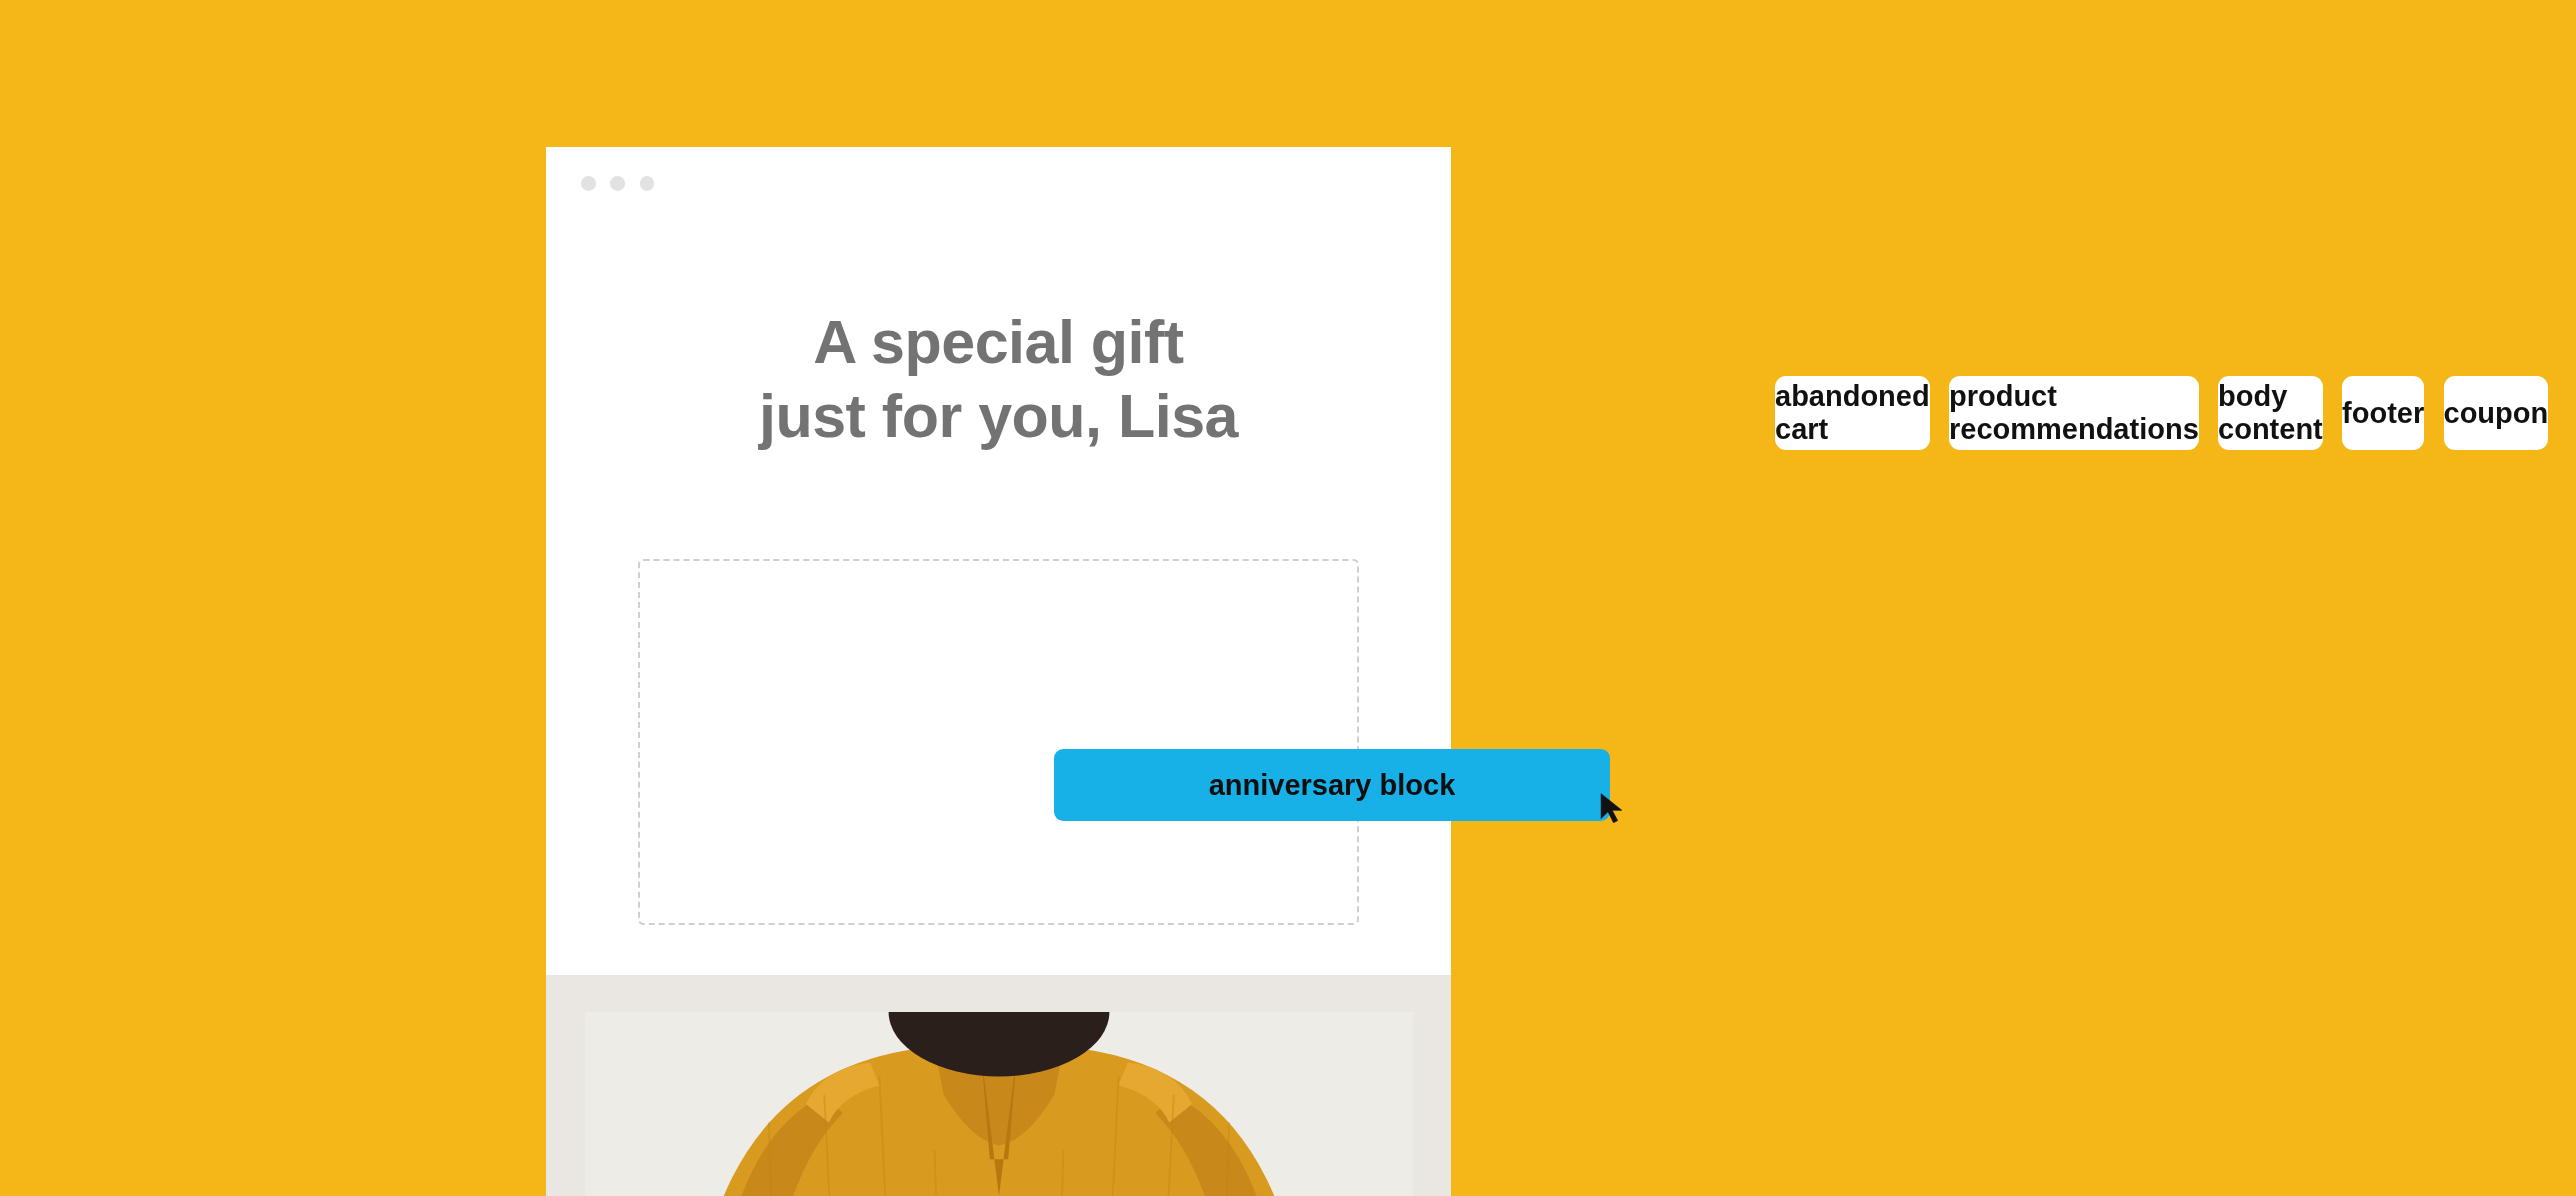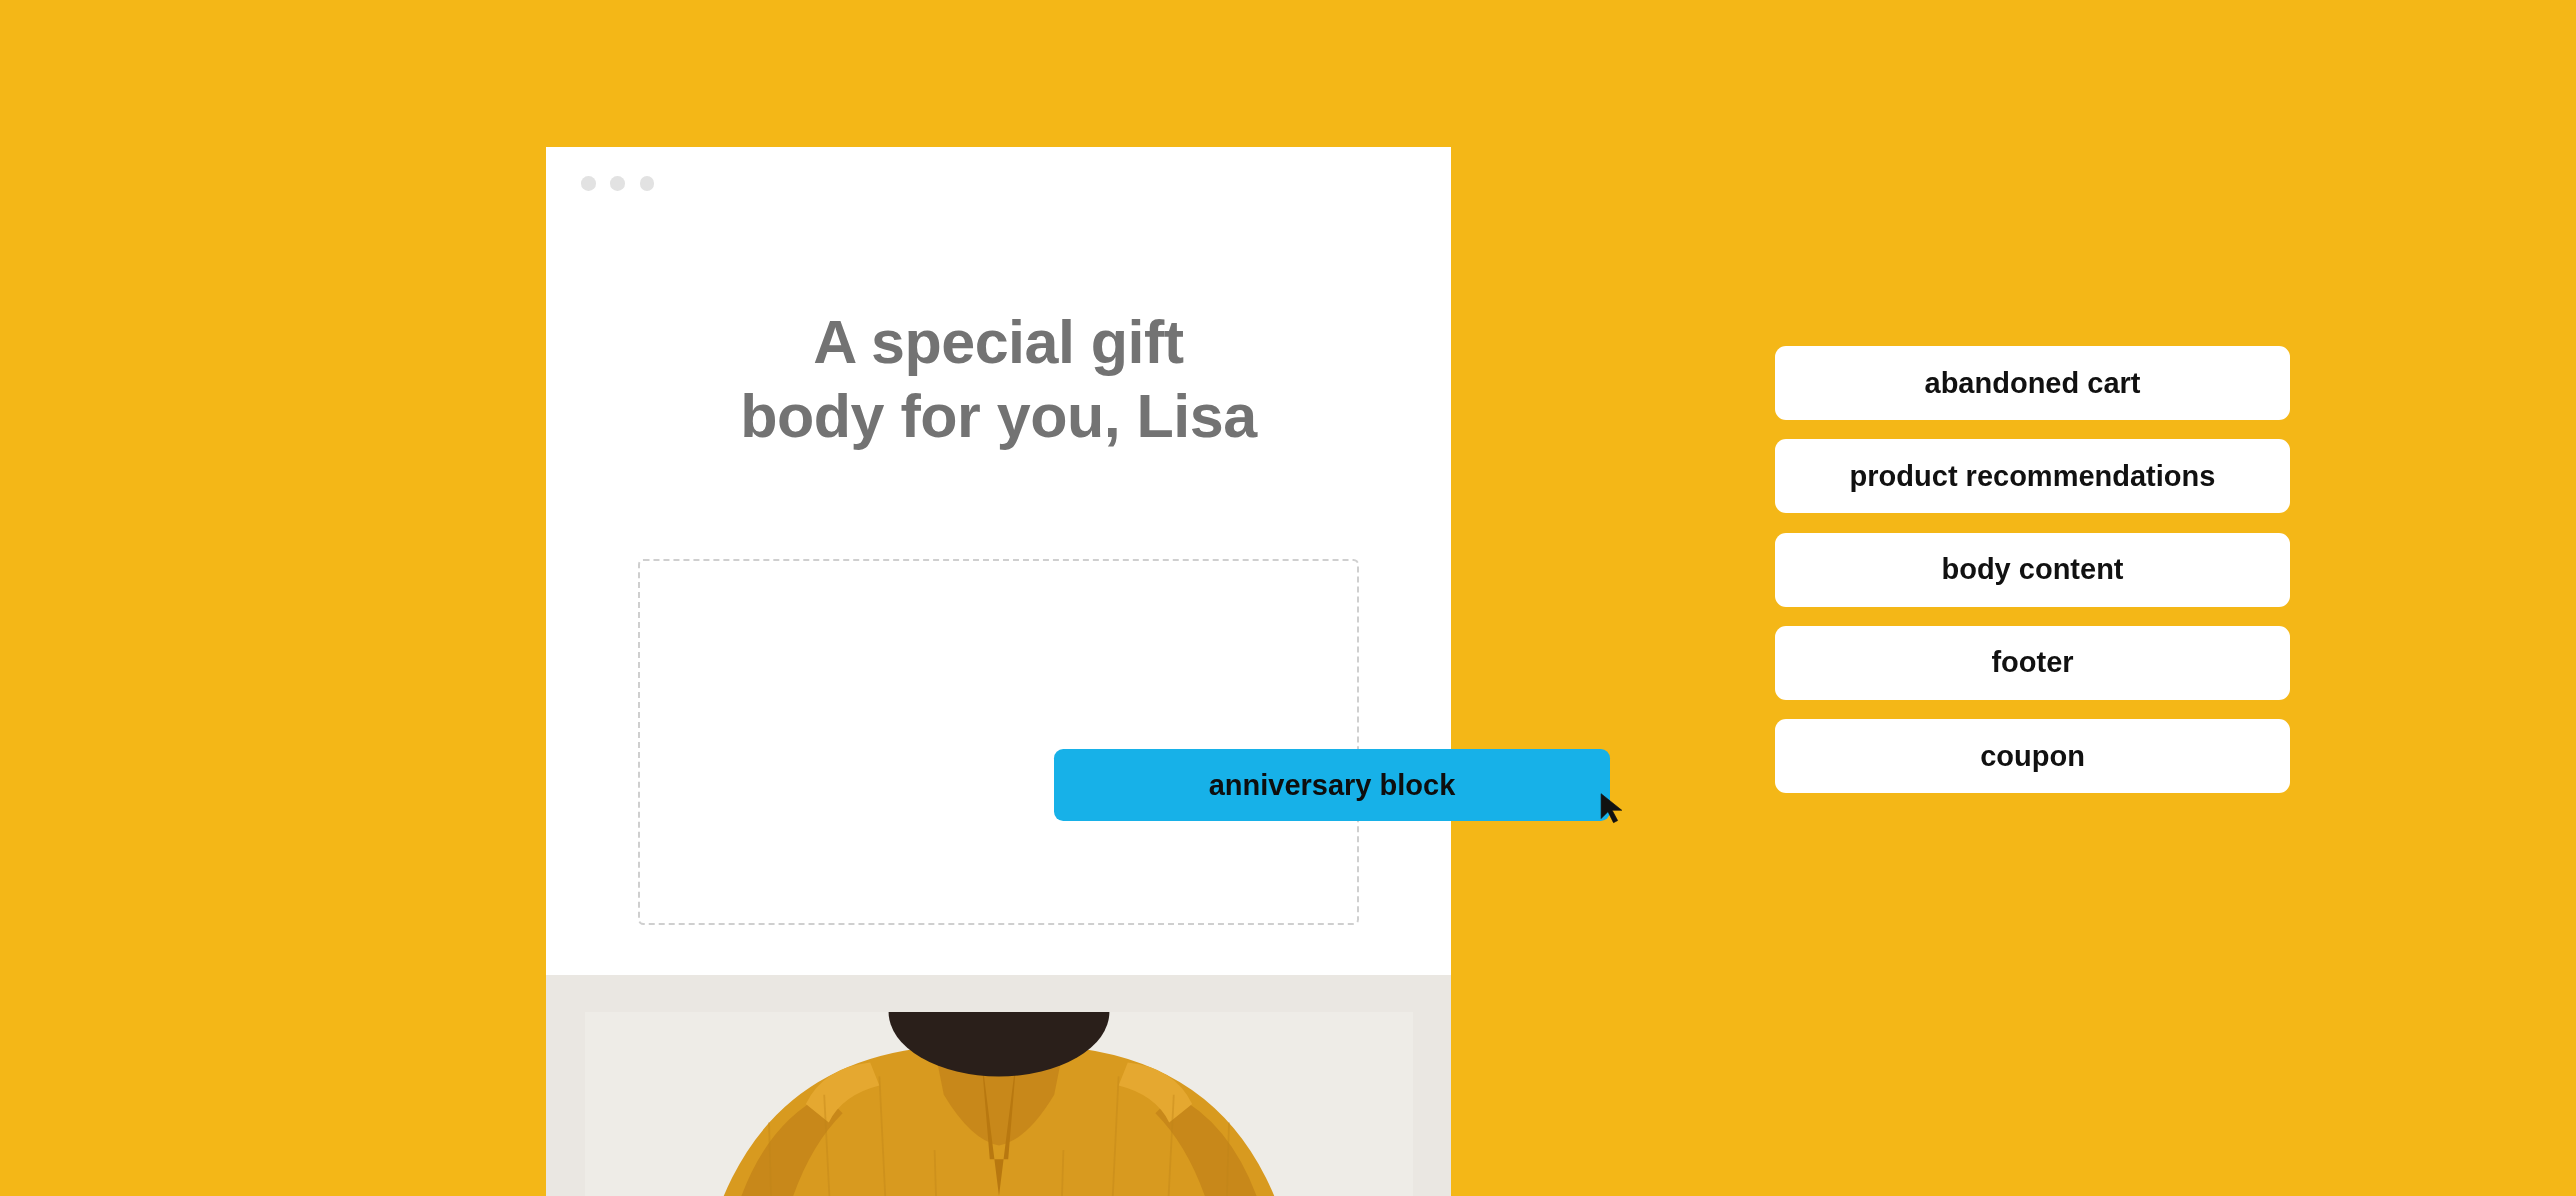--- a/index.html
+++ b/index.html
@@ -91,25 +91,24 @@
     .sweater {
       position: absolute;
       top: 37px;
       left: 50%;
       transform: translateX(-50%);
       width: 828px;
       height: 460px;
     }
     .block-list {
       position: absolute;
-      top: 346px;
+      top: 376px;
       left: 1775px;
       width: 515px;
       display: flex;
-      flex-direction: column;
       gap: 19.3px;
     }
     .block-item {
       width: 100%;
       height: 74px;
       background: #ffffff;
       border-radius: 11px;
       display: flex;
       align-items: center;
       justify-content: center;
@@ -124,21 +123,21 @@
 
 <div class="canvas">
   <div class="window-dots">
     <div class="window-dot"></div>
     <div class="window-dot"></div>
     <div class="window-dot"></div>
   </div>
 
   <div class="headline">
     <div>A special gift</div>
-    <div>body for you, Lisa</div>
+    <div>just for you, Lisa</div>
   </div>
 
   <div class="drop-zone"></div>
 
   <div class="drag-chip">
     <span>anniversary block</span>
   </div>
 
   <div class="cursor">
     <svg viewBox="0 0 24 24" width="33" height="33">

